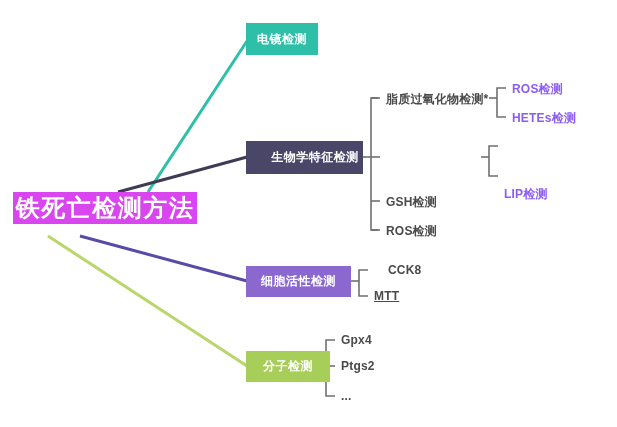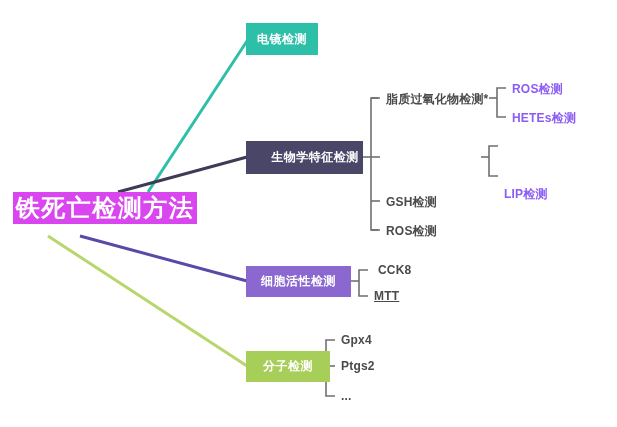--- a/index.html
+++ b/index.html
@@ -149,21 +149,21 @@
 
   <div class="leaf leaf-l2" style="left:386px; top:223px;">ROS检测</div>
 
   <div class="leaf leaf-l3" style="left:512px; top:81px;">ROS检测</div>
 
   <div class="leaf leaf-l3" style="left:512px; top:110px;">HETEs检测</div>
 
   <div class="leaf leaf-l3" style="left:504px; top:139px;margin-top:47px;">LIP检测</div>
 
 
-  <div class="leaf leaf-l2" style="left:378px; top:263px;text-align:center;">CCK8</div>
+  <div class="leaf leaf-l2" style="left:388px; top:263px;text-align:center;">CCK8</div>
 
   <div class="leaf leaf-l2" style="left:374px; top:289px;text-decoration:underline;">MTT</div>
 
   <div class="leaf leaf-l2" style="left:341px; top:333px;">Gpx4</div>
 
   <div class="leaf leaf-l2" style="left:341px; top:359px;">Ptgs2</div>
 
   <div class="leaf leaf-l2" style="left:341px; top:389px;">...</div>
 
 </div>

